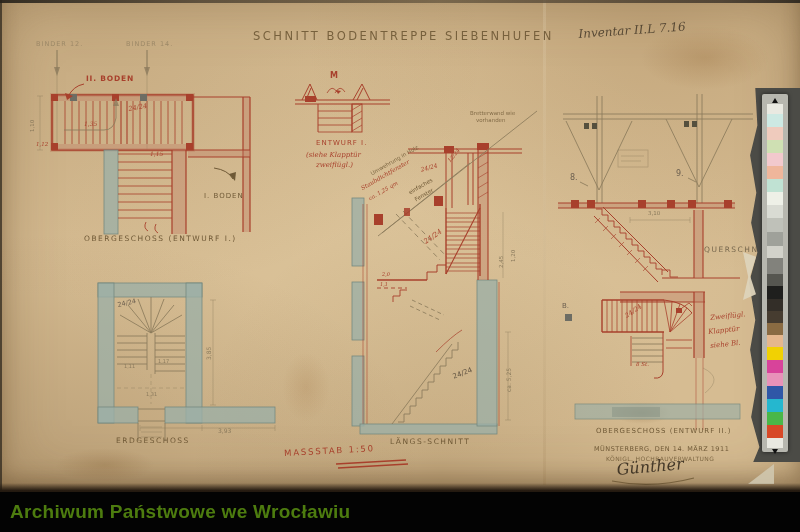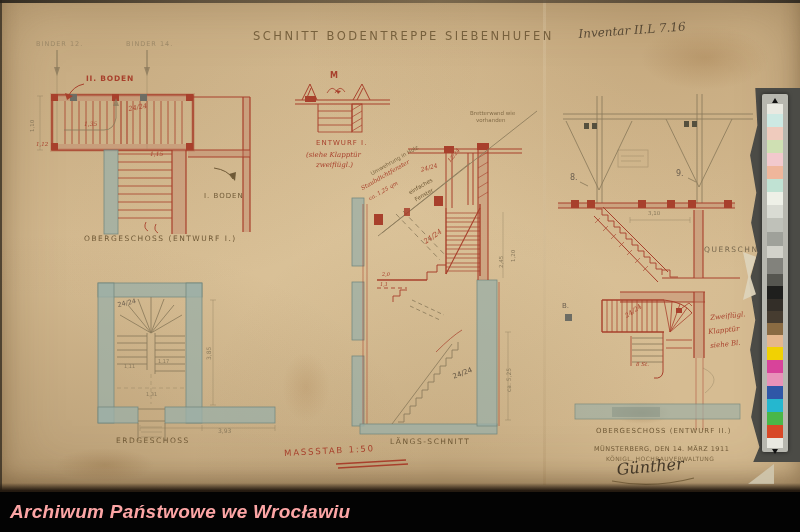--- a/index.html
+++ b/index.html
@@ -48,22 +48,22 @@
   .t-red{color:#a8402c;}
   .t-redhand{color:#a8402c;font-family:"DejaVu Serif",serif;font-style:italic;}
   .t-pen{color:#8a7a5c;}
   .t-sepia{color:#6f5936;}
   .t-dark{color:#443828;}
   .caps{text-transform:uppercase;letter-spacing:1.5px;}
   .hand{font-family:"DejaVu Serif",serif;font-style:italic;}
 
   .archive-bar{position:absolute;left:0;right:0;bottom:0;height:40px;background:#030303;
     display:flex;align-items:center;padding-left:10px;}
-  .archive-bar span{color:#fca5a5;font-family:"Liberation Sans",sans-serif;font-weight:bold;
-    font-size:19px;letter-spacing:.3px;font-style:italic;}
+  .archive-bar span{color:#4d7c0f;font-family:"Liberation Sans",sans-serif;font-weight:bold;
+    font-size:19px;letter-spacing:.3px;}
 
   
   .ink{stroke:#a8402c;fill:none;}
   .ink-f{fill:#a8402c;stroke:none;}
   .wash{fill:#c08468;opacity:.42;stroke:none;}
   .wall{fill:#9cafa6;fill-opacity:.78;stroke:#75897f;stroke-width:.8;}
   .pen{stroke:#8c7b5c;fill:none;opacity:.85;stroke-width:1;}
   .pent{stroke:#8c7b5c;fill:none;opacity:.55;stroke-width:.7;}
   .sep{stroke:#6f5936;fill:none;}
 </style>

